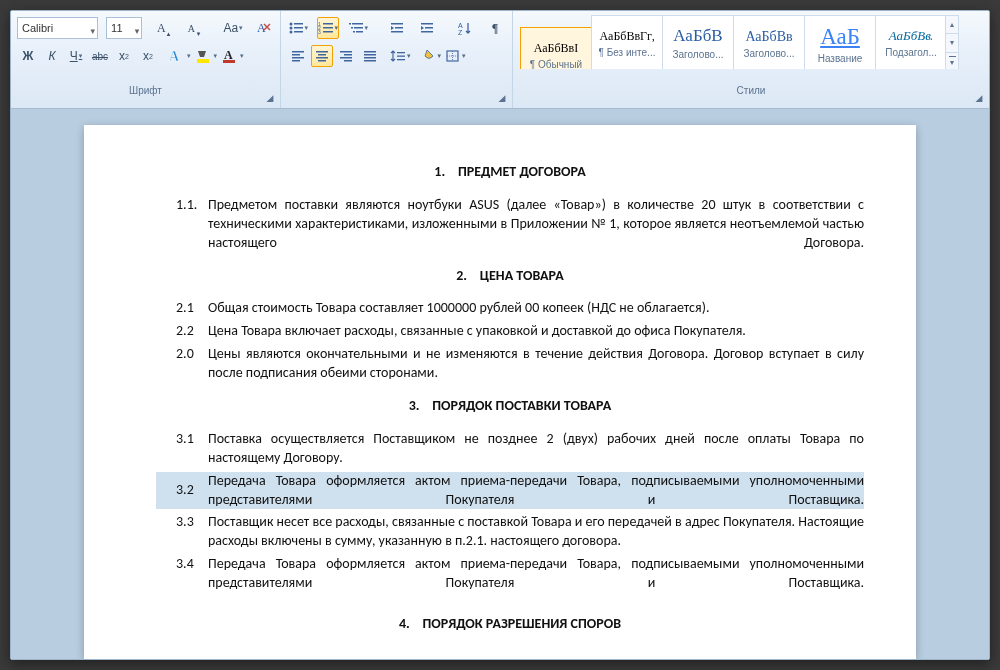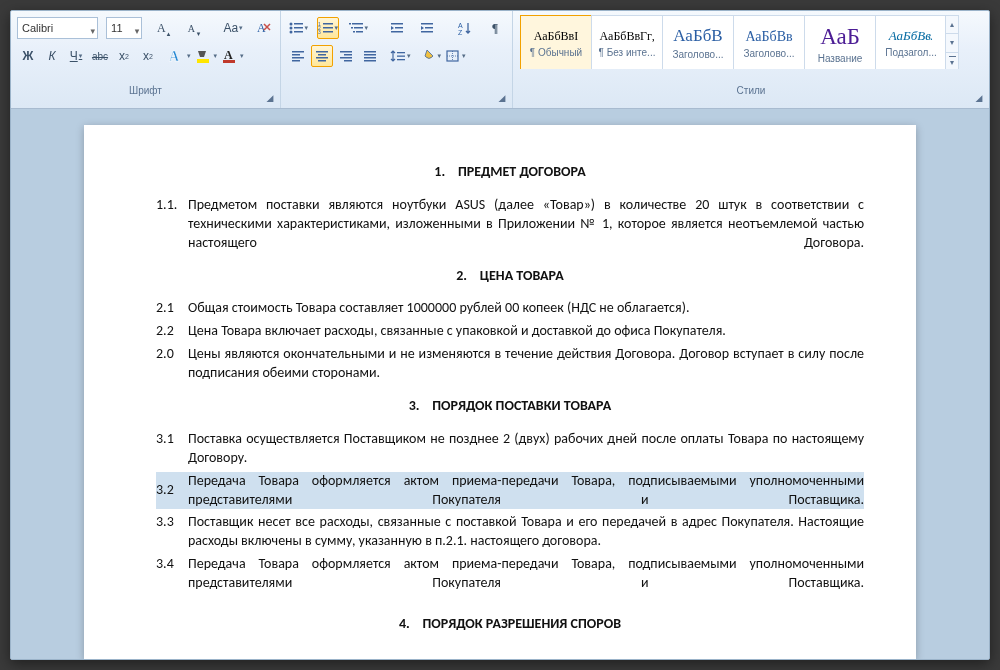--- a/index.html
+++ b/index.html
@@ -69,21 +69,21 @@
   }
   .style-item {
     width:72px; height:56px;
     background:#fff; border:1px solid #cddbeb;
     margin-right:-1px;
     display:flex; flex-direction:column; align-items:center; justify-content:center;
     font-size:10px; color:#5b7391; cursor:default;
   }
   .style-item.last { border-right:1px solid #cddbeb; }
   .style-item .preview { font-family:Cambria,"Times New Roman",serif; color:#000; margin-bottom:3px; }
-  .style-item.selected { border-color:#f2a100; background:#fff6dd; }
+  .style-item.selected { border-color:#f2a100; background:#fff6dd;margin-top:12px; }
   .style-item .label { font-size:10px; color:#5b7391; white-space:nowrap; overflow:hidden; max-width:66px; text-overflow:ellipsis;}
   .nav-v {
     width:14px; height:56px; display:flex; flex-direction:column;
     border:1px solid #cddbeb; margin-left:-1px; background:#f4f8fd;
   }
   .nav-v div {
     flex:1; display:flex; align-items:center; justify-content:center;
     font-size:8px; color:#5b7391; border-bottom:1px solid #cddbeb; cursor:default;
   }
   .nav-v div:last-child { border-bottom:none; }
@@ -108,21 +108,21 @@
     box-shadow:0 2px 8px rgba(0,0,0,.25);
     padding:24px 52px 40px 72px;
     font-family:Calibri,"Segoe UI",sans-serif;
     font-size:14px; color:#111; line-height:1.35;
   }
   .h {
     font-weight:bold; text-align:center;
     margin:14px 0 14px 0; font-size:14px;
   }
   .cl { display:flex; margin:4px 0; }
-  .cl .num { width:32px; flex:none; }
+  .cl .num { width:32px; flex:none;margin-left:20px; }
   .cl .txt { flex:1; }
   .cl.just .txt { text-align:justify; text-justify:inter-word; text-align-last:left; }
   .cl.justlast .txt { text-align:justify; text-justify:inter-word; text-align-last:justify; }
   .cl.selected { background:#cfe0ef;align-items:center; }
 </style>
 </head>
 <body>
 
 <div class="window">
 
@@ -331,21 +331,21 @@
           </div>
           <div class="style-item">
             <div class="preview" style="font-size: 17px; color: rgb(42, 94, 164);">АаБбВ</div>
             <div class="label">Заголово...</div>
           </div>
           <div class="style-item">
             <div class="preview" style="font-size: 14px; color: rgb(42, 94, 164);">АаБбВв</div>
             <div class="label">Заголово...</div>
           </div>
           <div class="style-item">
-            <div class="preview" style="font-size: 23px; color: #4c1d95;">АаБ</div>
+            <div class="preview" style="font-size: 23px; color: #3b82f6; text-decoration: underline;">АаБ</div>
             <div class="label">Название</div>
           </div>
           <div class="style-item last">
             <div class="preview" style="font-size: 13px; color: #0369a1; font-style: italic;">АаБбВв.</div>
             <div class="label">Подзагол...</div>
           </div>
           <div class="nav-v">
             <div>▴</div>
             <div>▾</div>
             <div style="flex-direction: column;"><span style="border-top:1px solid #5b7391;width:7px;display:block;margin-bottom:1px"></span>▾</div>

